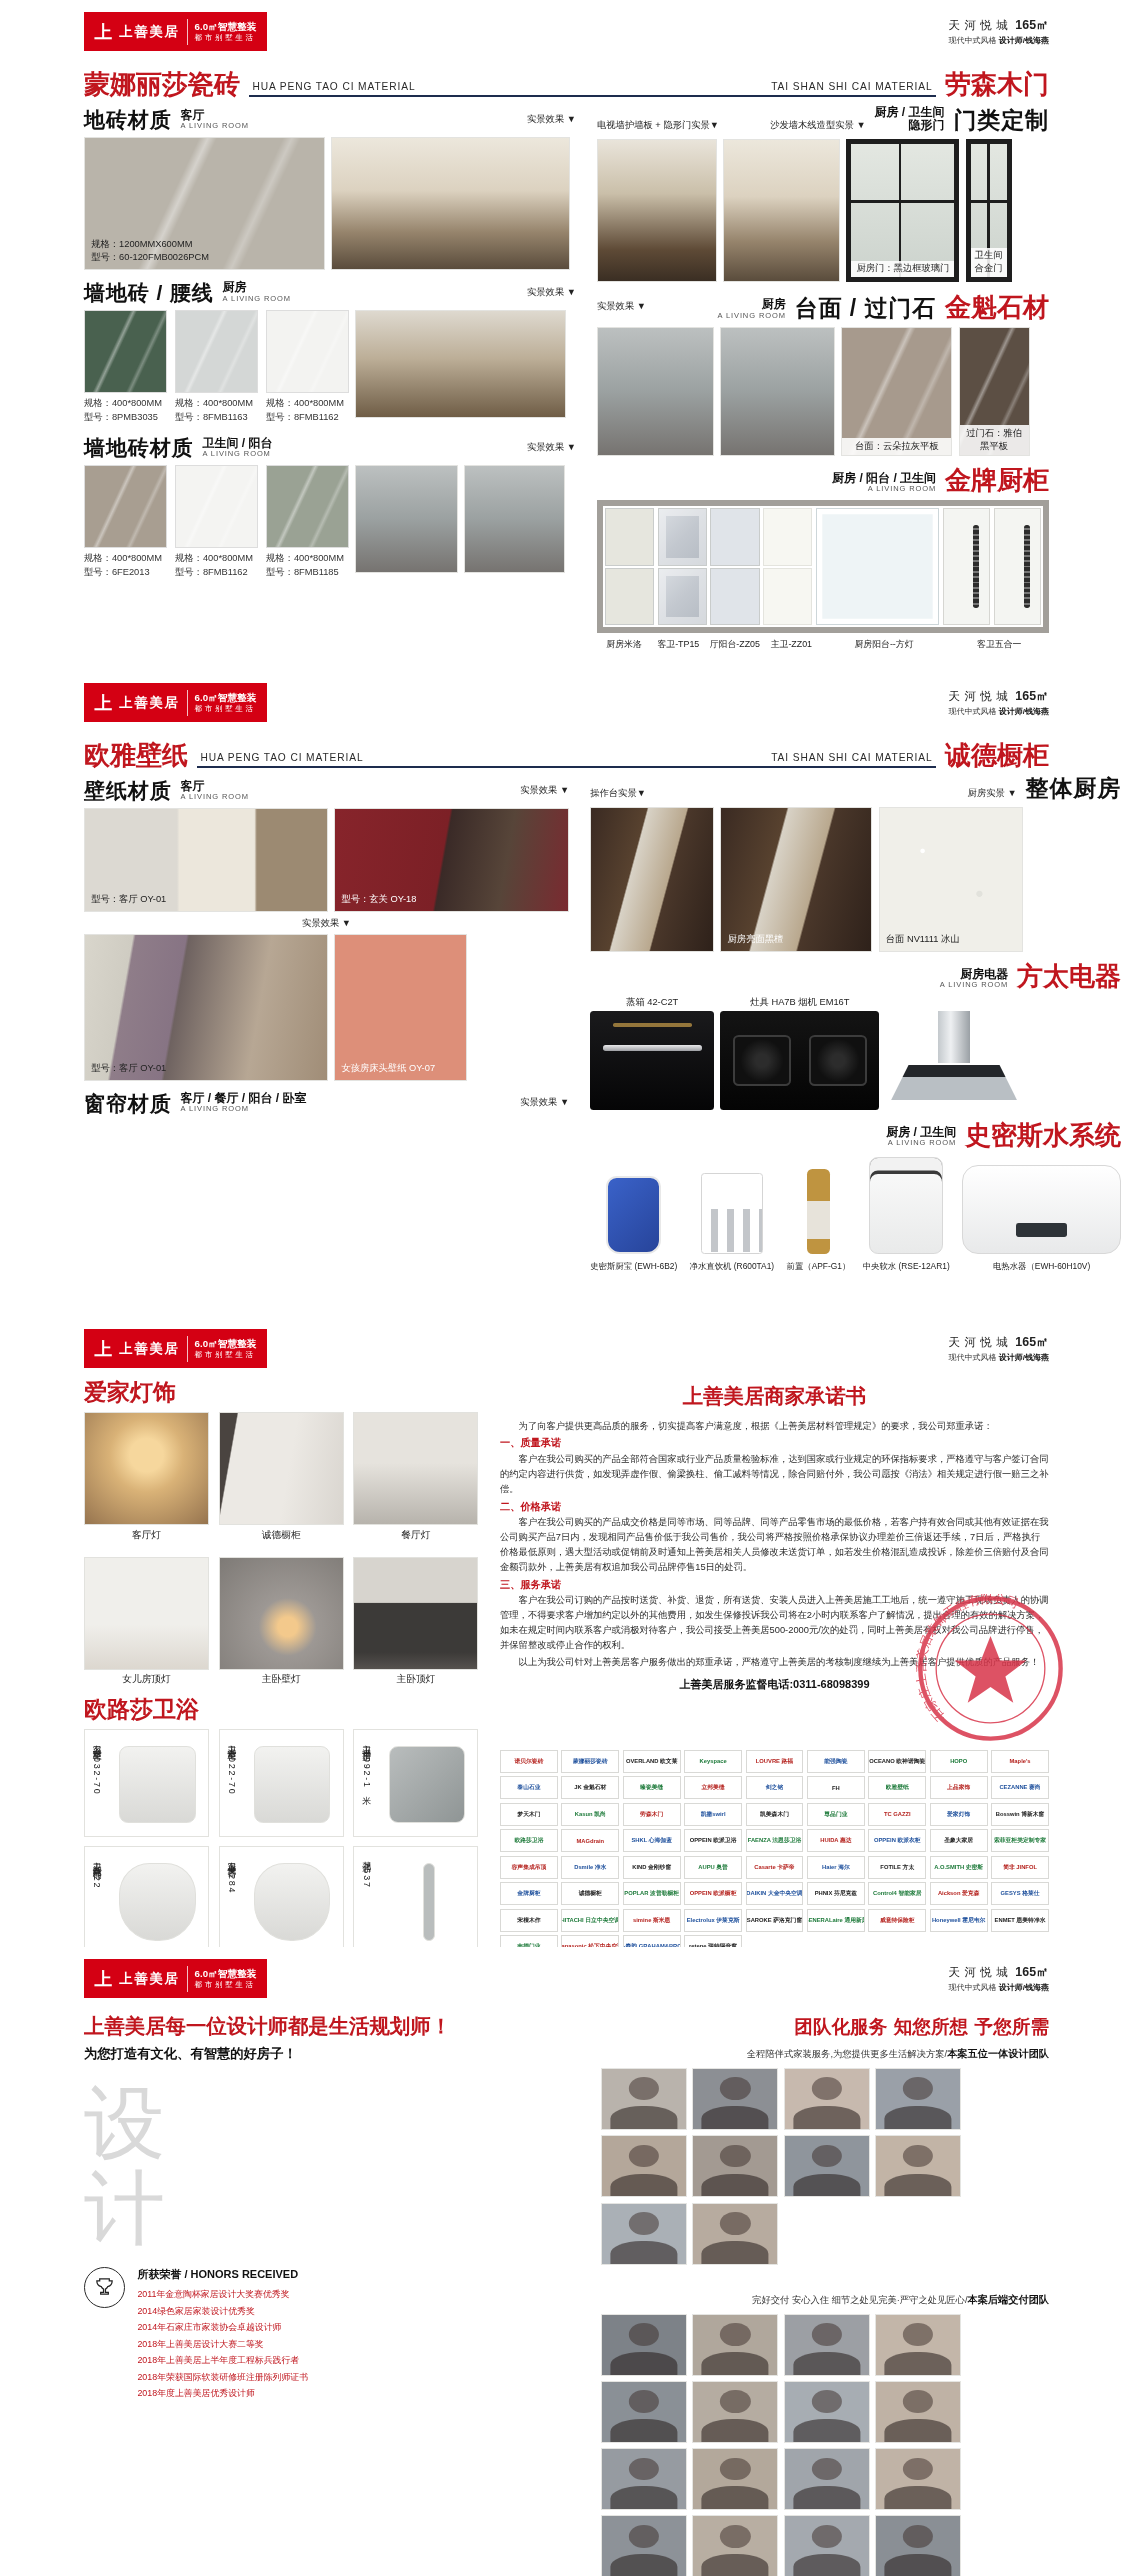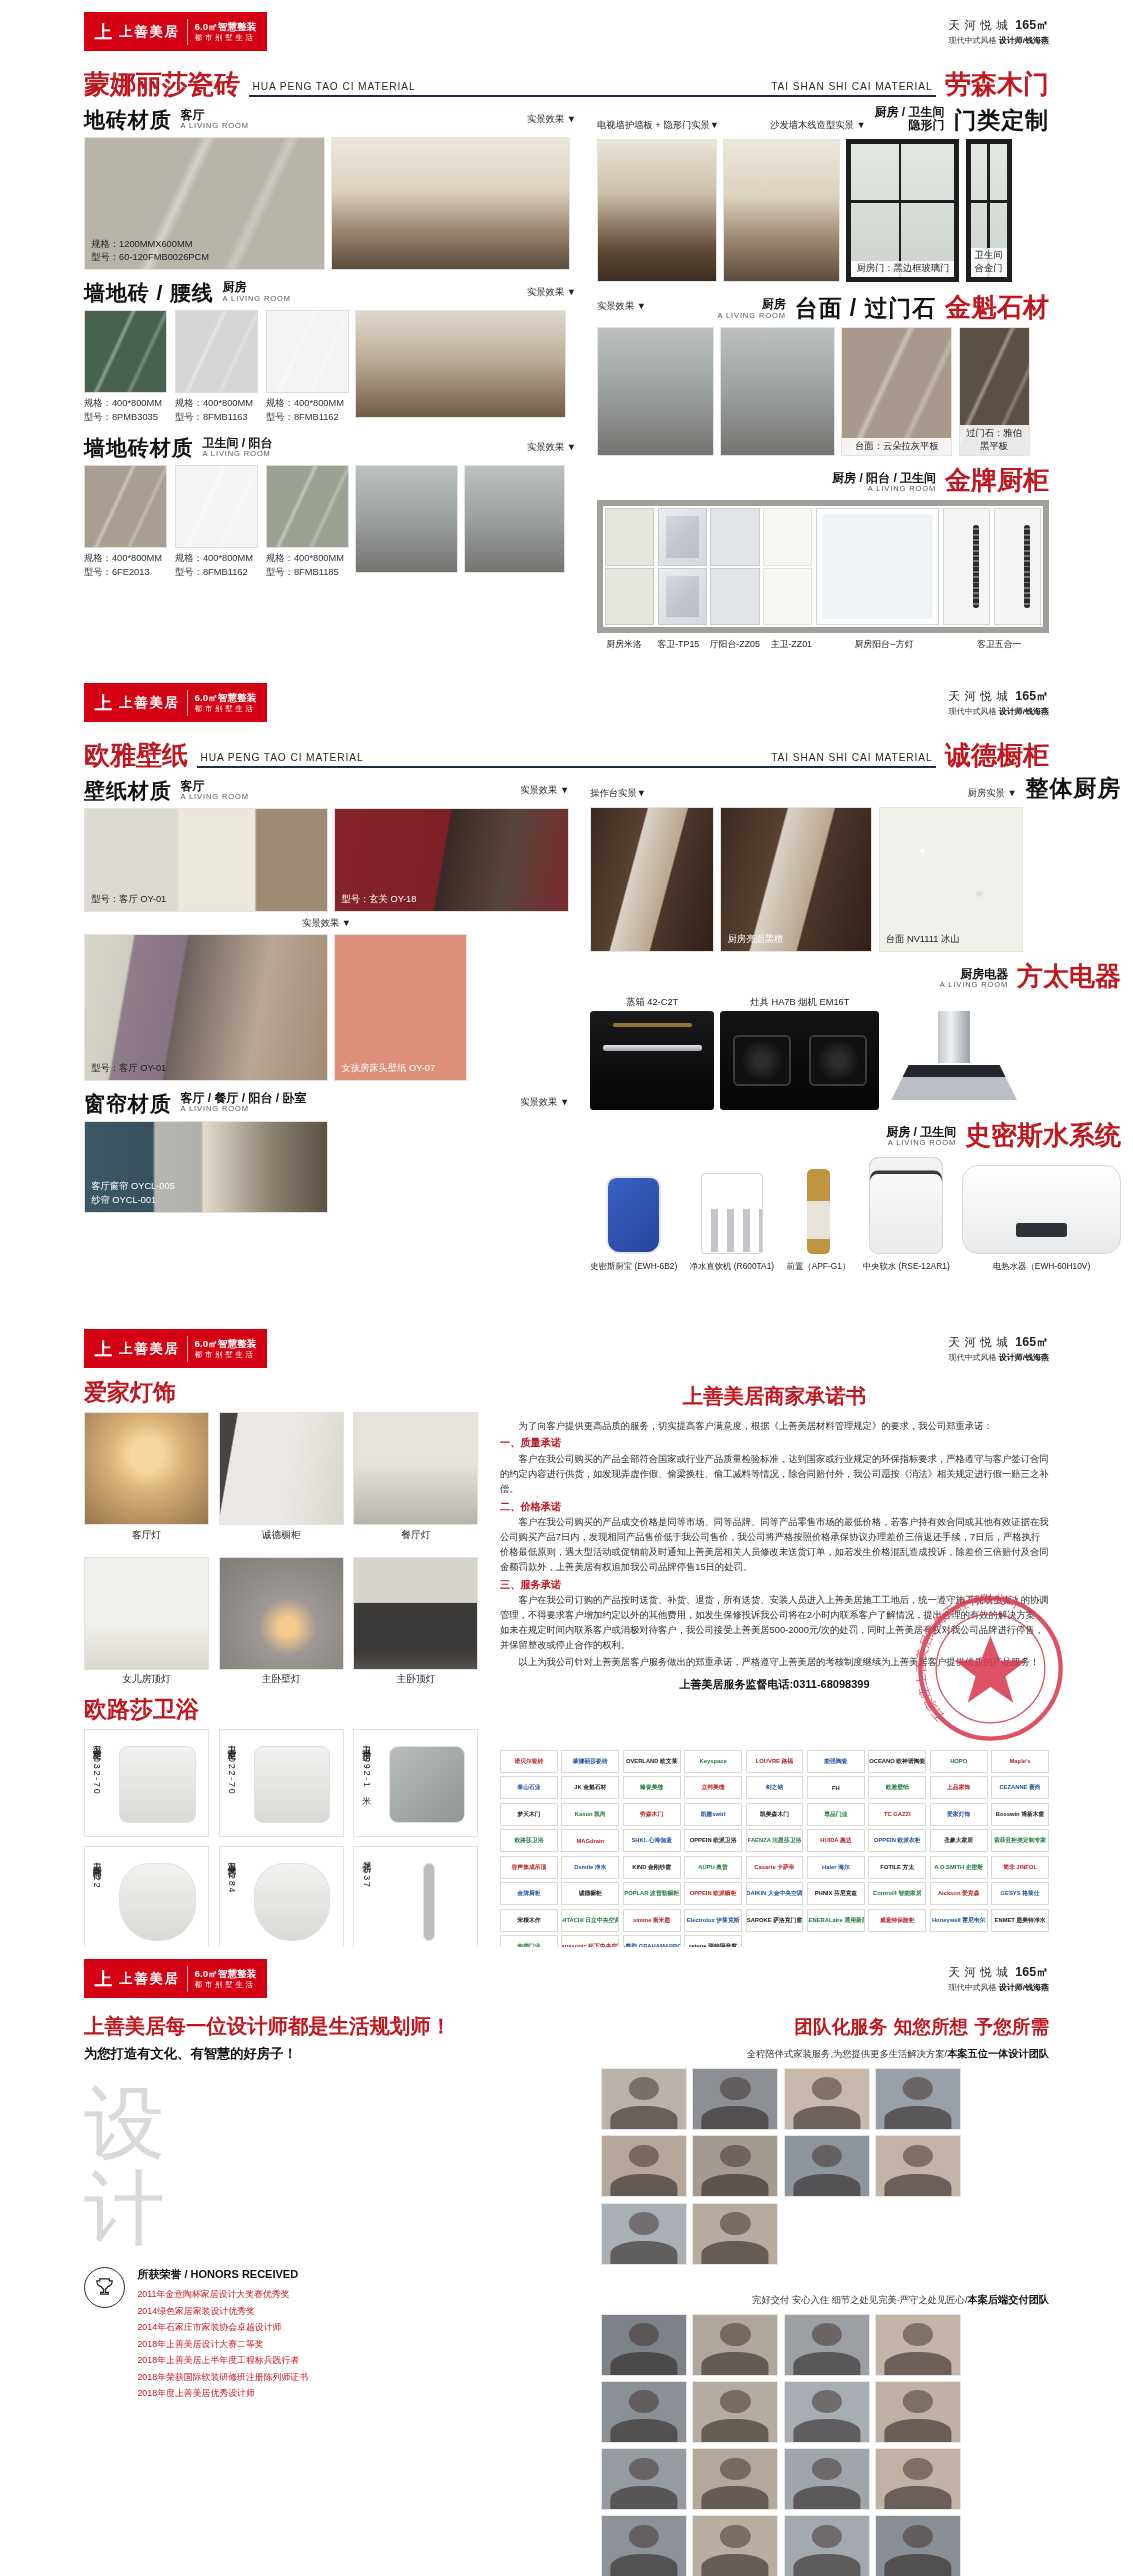--- a/index.html
+++ b/index.html
@@ -417,23 +417,20 @@
 
       <div class="ghead">
         <span class="gtitle">窗帘材质</span>
         <span class="ginfo">
             <span class="groom">客厅 / 餐厅 / 阳台 / 卧室</span>
             <span class="groomen">A LIVING ROOM</span>
           </span>
         <span class="badge">实景效果 ▼</span>
       </div>
       <div class="imrow">
-        <div class="cell ph-curt1" style="width:244px;height:92px;">
-          <span class="cap-on light"><span>客厅窗帘 OYCL-005</span><br><span>纱帘 OYCL-001</span></span>
-        </div>
       </div>
     </div>
 
     <div class="col-r">
       <div class="ghead-r" style="margin-top:8.9px;">
         <span class="capcell" style="margin-right:auto;">操作台实景▼</span>
         <span class="capcell">厨房实景 ▼</span>
         <span class="btitle">整体厨房</span>
       </div>
       <div class="imrow">

